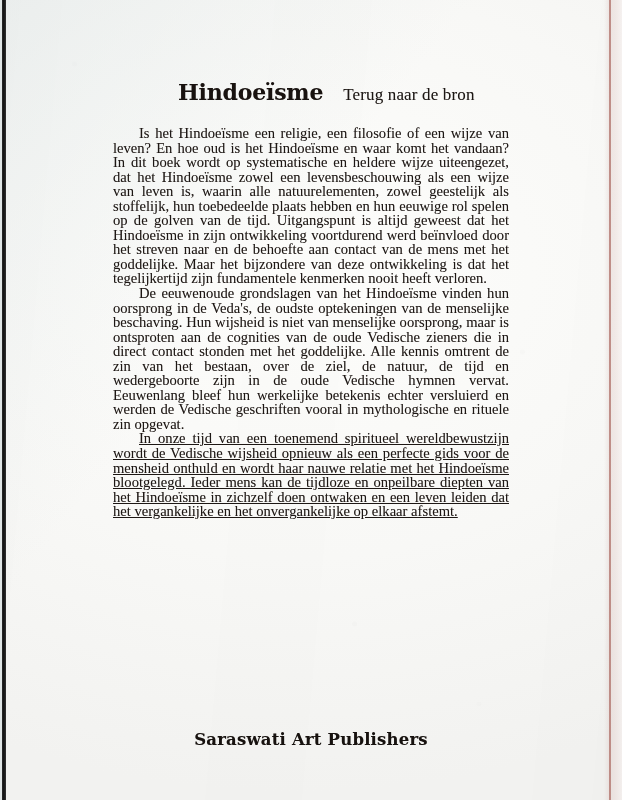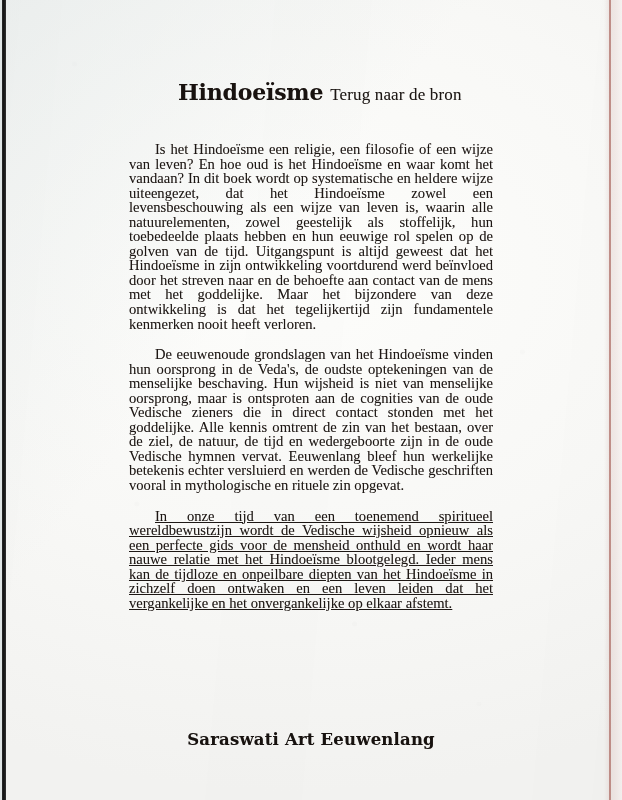--- a/index.html
+++ b/index.html
@@ -114,31 +114,31 @@
     font-size: 22px;
     letter-spacing: -0.2px;
     color: #18120f;
   }
   .title-sub {
     font-family: "Liberation Serif", "DejaVu Serif", serif;
     font-weight: 400;
     font-size: 17px;
     letter-spacing: 0.15px;
     color: #1c1714;
-    margin-left: 7px;
+    margin-left: 20px;
   }
 
   .body-block {
     position: absolute;
     left: 113px;
     top: 126px;
     width: 396px;
   }
   .para {
-    margin: 16px;
+    margin: 0;
     text-align: justify;
     text-justify: inter-word;
     font-size: 14.6px;
     line-height: 14.55px;
     color: #1d1714;
     text-indent: 26px;
     hyphens: manual;
   }
   .para + .para {
     margin-top: 0;
@@ -178,16 +178,16 @@
     <div class="title-block">
       <span class="title-main">Hindoeïsme</span><span class="title-sub">Terug naar de bron</span>
     </div>
 
     <div class="body-block">
       <p class="para">Is het Hindoeïsme een religie, een filosofie of een wijze van leven? En hoe oud is het Hindoeïsme en waar komt het vandaan? In dit boek wordt op systematische en heldere wijze uiteengezet, dat het Hindoeïsme zowel een levensbeschouwing als een wijze van leven is, waarin alle natuurelementen, zowel geestelijk als stoffelijk, hun toebedeelde plaats hebben en hun eeuwige rol spelen op de golven van de tijd. Uitgangspunt is altijd geweest dat het Hindoeïsme in zijn ontwikkeling voortdurend werd beïnvloed door het streven naar en de behoefte aan contact van de mens met het goddelijke. Maar het bijzondere van deze ontwikkeling is dat het tegelijkertijd zijn fundamentele kenmerken nooit heeft verloren.</p>
       <p class="para">De eeuwenoude grondslagen van het Hindoeïsme vinden hun oorsprong in de Veda's, de oudste optekeningen van de menselijke beschaving. Hun wijsheid is niet van menselijke oorsprong, maar is ontsproten aan de cognities van de oude Vedische zieners die in direct contact stonden met het goddelijke. Alle kennis omtrent de zin van het bestaan, over de ziel, de natuur, de tijd en wedergeboorte zijn in de oude Vedische hymnen vervat. Eeuwenlang bleef hun werkelijke betekenis echter versluierd en werden de Vedische geschriften vooral in mythologische en rituele zin opgevat.</p>
       <p class="para">In onze tijd van een toenemend spiritueel wereldbewustzijn wordt de Vedische wijsheid opnieuw als een perfecte gids voor de mensheid onthuld en wordt haar nauwe relatie met het Hindoeïsme blootgelegd. Ieder mens kan de tijdloze en onpeilbare diepten van het Hindoeïsme in zichzelf doen ontwaken en een leven leiden dat het vergankelijke en het onvergankelijke op elkaar afstemt.</p>
     </div>
 
-    <div class="publisher">Saraswati Art Eeuwenlang</div>
+    <div class="publisher">Saraswati Art Publishers</div>
 
   </div>
 </div>
 
 </body></html>

